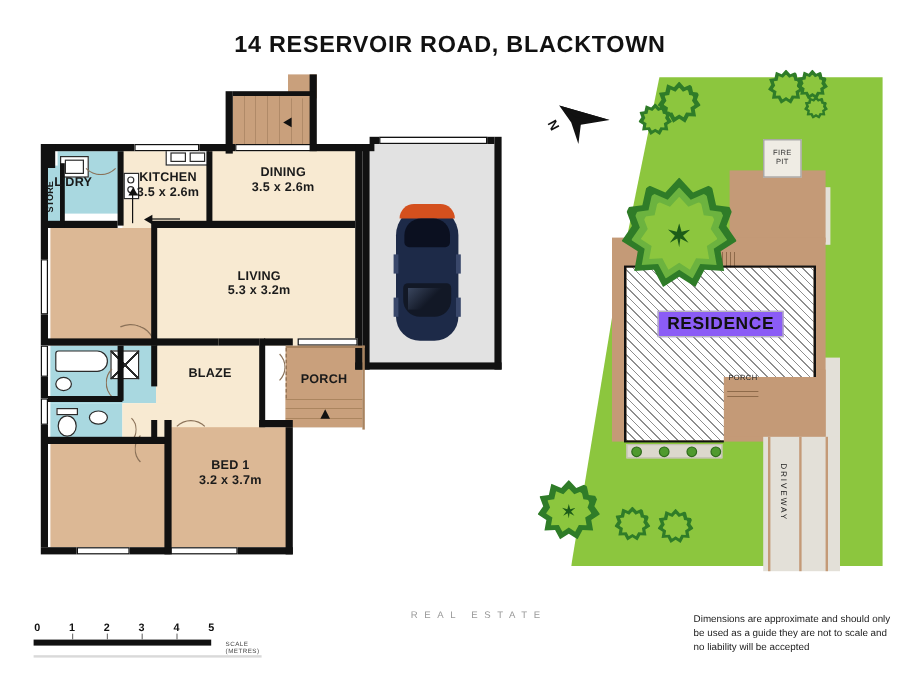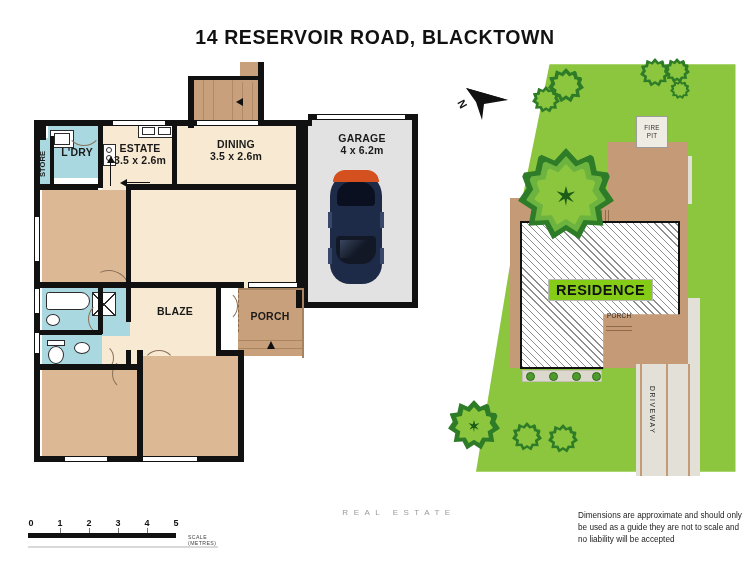--- a/index.html
+++ b/index.html
@@ -72,24 +72,24 @@
   .res-block {
     position: absolute;
     background:
       repeating-linear-gradient(45deg,
         #8e8e8e 0px, #8e8e8e 0.9px,
         #ffffff 0.9px, #ffffff 5px);
     border: 2.6px solid #111111;
   }
   .res-label {
     position: absolute;
-    background: #84cc16;
+    background: #8b5cf6;
     border: 1px solid #b9b9b9;
     font-size: 14.5px; font-weight: bold; letter-spacing: .5px;
-    color: #111; padding: 2px 7px; white-space: nowrap; margin-top: 20px;
+    color: #111; padding: 2px 7px; white-space: nowrap;
   }
   .firepit {
     position: absolute;
     background: #efece4; border: 1px solid #9c9c9c;
     font-size: 6.3px; color: #333; text-align: center;
     line-height: 1.25; padding-top: 7px; letter-spacing: .3px;
   }
   .site-porch {
     position: absolute;
     font-size: 6.3px; letter-spacing: .3px; color: #222;
@@ -314,46 +314,50 @@
   <div class="wall" style="left:186px; top:288px; width:28px; height:6px;"></div>
   <div class="wall" style="left:10px; top:58px; width:6px; height:20px;"></div>
   <div class="wall" style="left:20px; top:74px; width:4px; height:54px;"></div>
   <div class="wall" style="left:158px; top:14px; width:6px; height:52px;"></div>
   <div class="wall" style="left:228px; top:0px; width:6px; height:64px;"></div>
   <div class="wall" style="left:164px; top:14px; width:68px; height:4px;"></div>
 
   <div style="position:absolute;left:208px;top:226px;width:66px;height:2px;background:#a8835f;"></div>
   <div style="position:absolute;left:272px;top:226px;width:2px;height:70px;background:#a8835f;"></div>
 
-  <div class="rlbl" style="left:18px; top:84px; width:58px;">
+  <div class="rlbl" style="left:2px; top:84px; width:58px;">
     <span class="nm">L'DRY</span>
   </div>
   <div style="position:absolute;left:6px;top:78px;width:12px;height:48px;
        font-size:7.6px;font-weight:bold;color:#1a1a1a;
        writing-mode:vertical-rl;transform:rotate(180deg);text-align:center;
        display:flex;align-items:center;justify-content:center;">
     <span>STORE</span>
   </div>
   <div class="rlbl" style="left:76px; top:80px; width:68px;">
-    <span class="nm">ESTATE</span>
+    <span class="nm">KITCHEN</span>
     <span class="dm">3.5 x 2.6m</span>
   </div>
   <div class="rlbl" style="left:166px; top:76px; width:80px;">
     <span class="nm">DINING</span>
     <span class="dm">3.5 x 2.6m</span>
   </div>
-  <div class="rlbl" style="left:296px; top:70px; width:72px;">
-    <span class="nm">GARAGE</span>
-    <span class="dm">4 x 6.2m</span>
+  <div class="rlbl" style="left:146px; top:162px; width:80px;">
+    <span class="nm">LIVING</span>
+    <span class="dm">5.3 x 3.2m</span>
   </div>
   <div class="rlbl" style="left:110px; top:243px; width:70px;">
     <span class="nm">BLAZE</span>
   </div>
   <div class="rlbl" style="left:210px; top:248px; width:60px;">
     <span class="nm">PORCH</span>
+  </div>
+  <div class="rlbl" style="left:122px; top:320px; width:80px;">
+    <span class="nm">BED 1</span>
+    <span class="dm">3.2 x 3.7m</span>
   </div>
 </div>
 
 <div class="siteplan">
 
   <div class="lot"></div>
 
   <div class="concrete" style="left:232px; top:240px; width:28px; height:156px;"></div>
   <div class="concrete" style="left:228px; top:98px; width:24px; height:48px;"></div>
 

